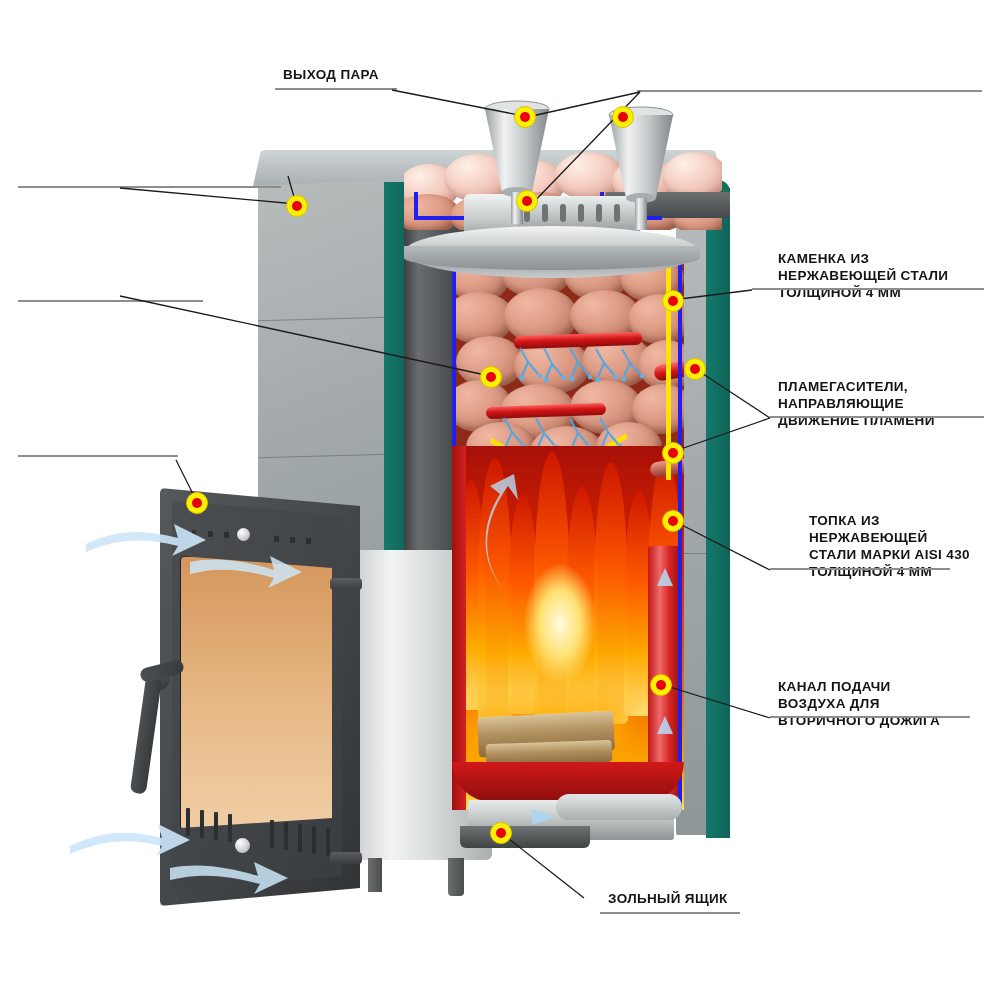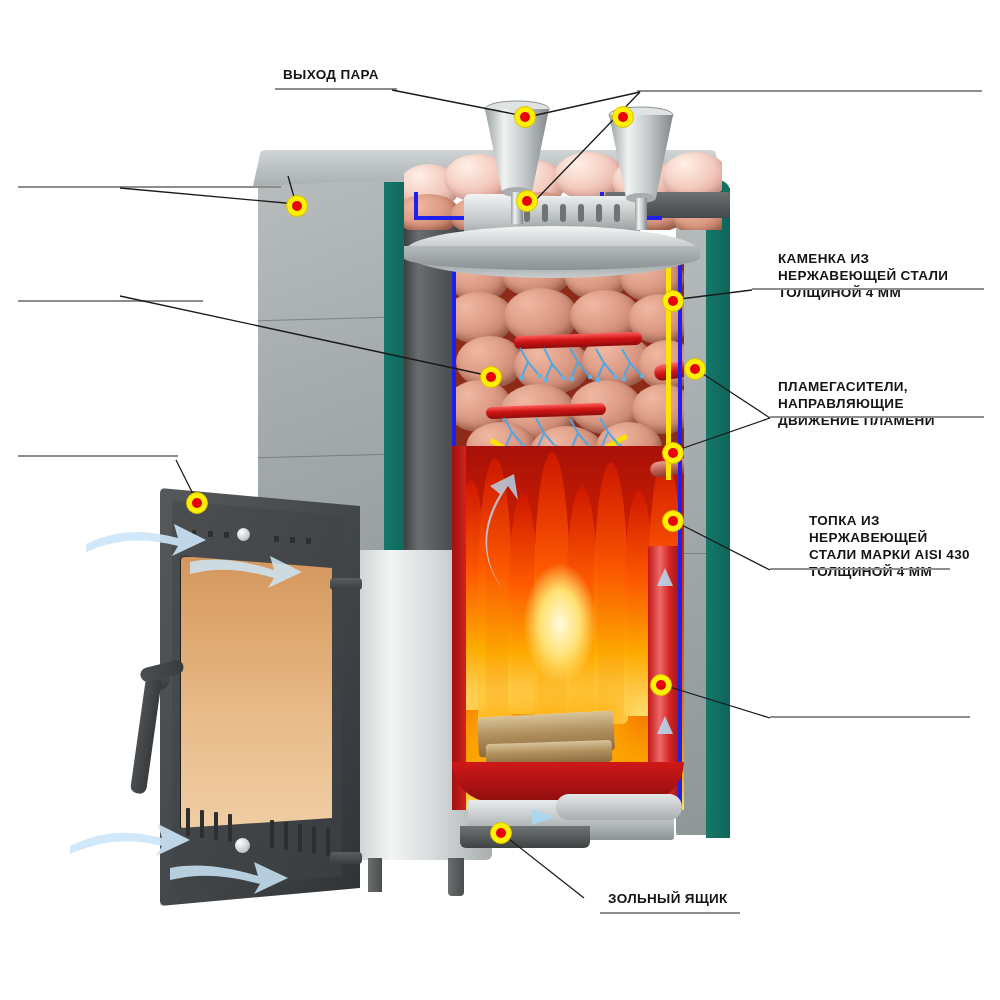--- a/index.html
+++ b/index.html
@@ -439,18 +439,21 @@
 НАПРАВЛЯЮЩИЕ
 ДВИЖЕНИЕ ПЛАМЕНИ</div>
   <div class="rule" style="left:770px;top:416px;width:214px;"></div>
 
   <div class="callout right" style="left:778px;top:512px;margin-left:31px;">ТОПКА ИЗ
 НЕРЖАВЕЮЩЕЙ
 СТАЛИ МАРКИ AISI 430
 ТОЛЩИНОЙ 4 мм</div>
   <div class="rule" style="left:770px;top:568px;width:180px;"></div>
 
+  <div class="callout right" style="left:778px;top:678px;">КАНАЛ ПОДАЧИ
+ВОЗДУХА ДЛЯ
+ВТОРИЧНОГО ДОЖИГА</div>
   <div class="rule" style="left:770px;top:716px;width:200px;"></div>
 
   <div class="callout" style="left:608px;top:890px;">ЗОЛЬНЫЙ ЯЩИК</div>
   <div class="rule" style="left:600px;top:912px;width:140px;"></div>
 
 </div>
 
 </body></html>

